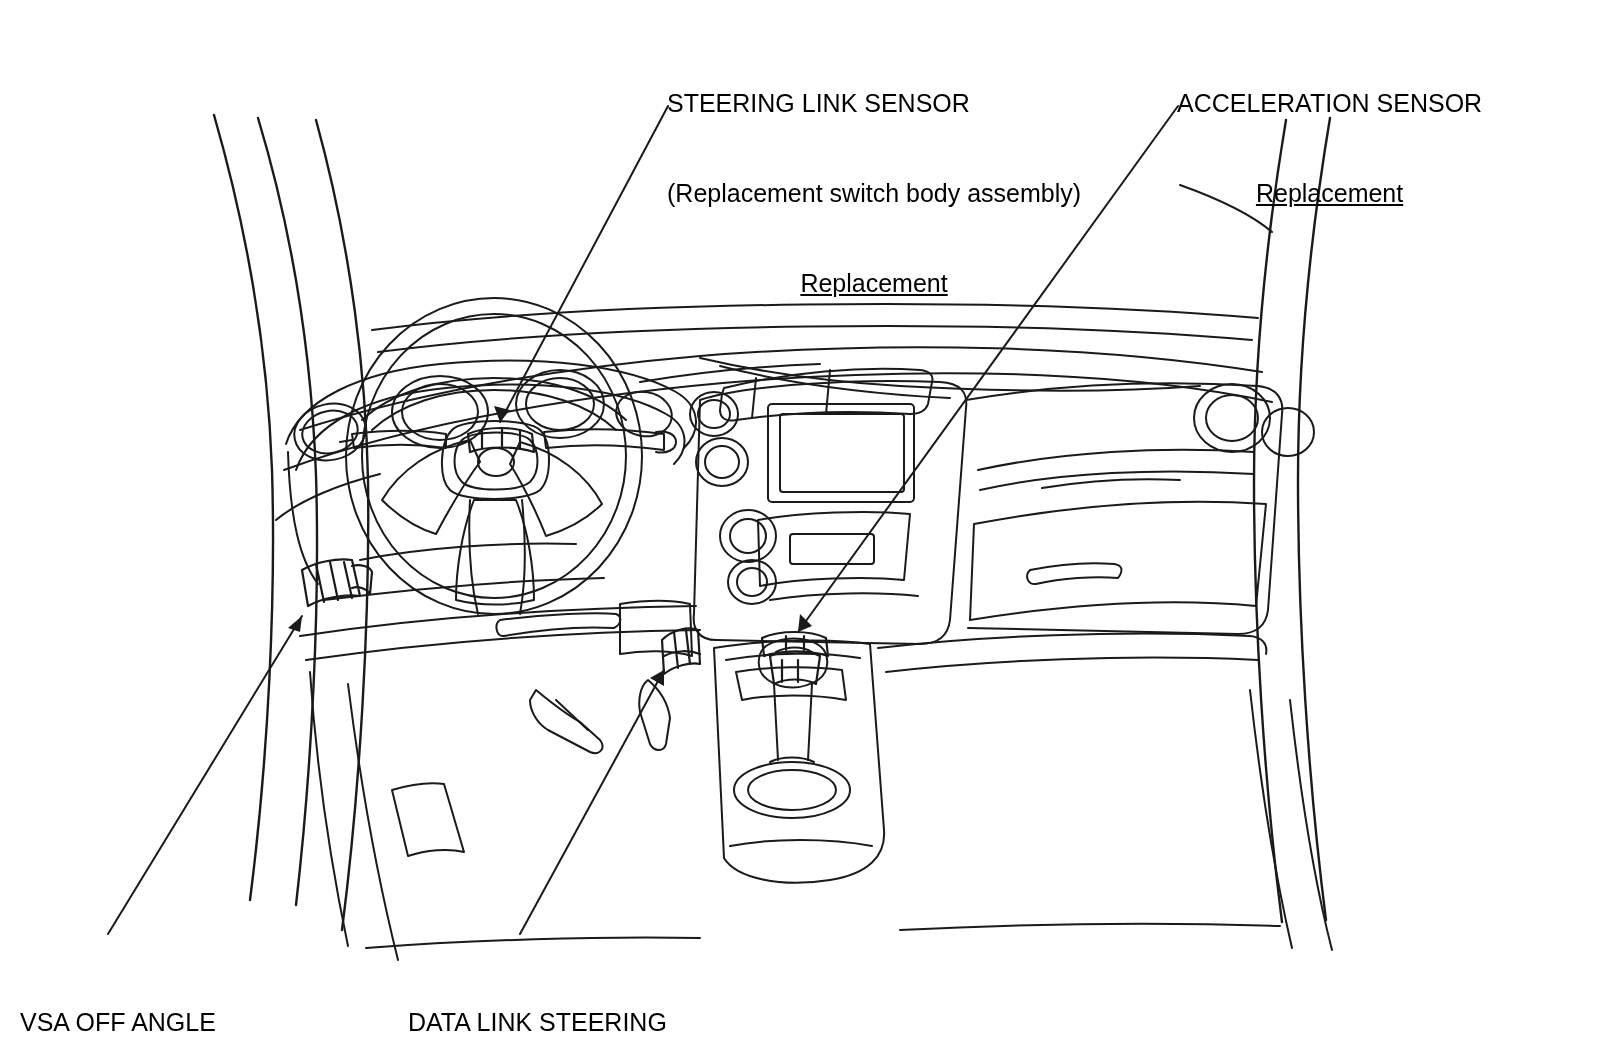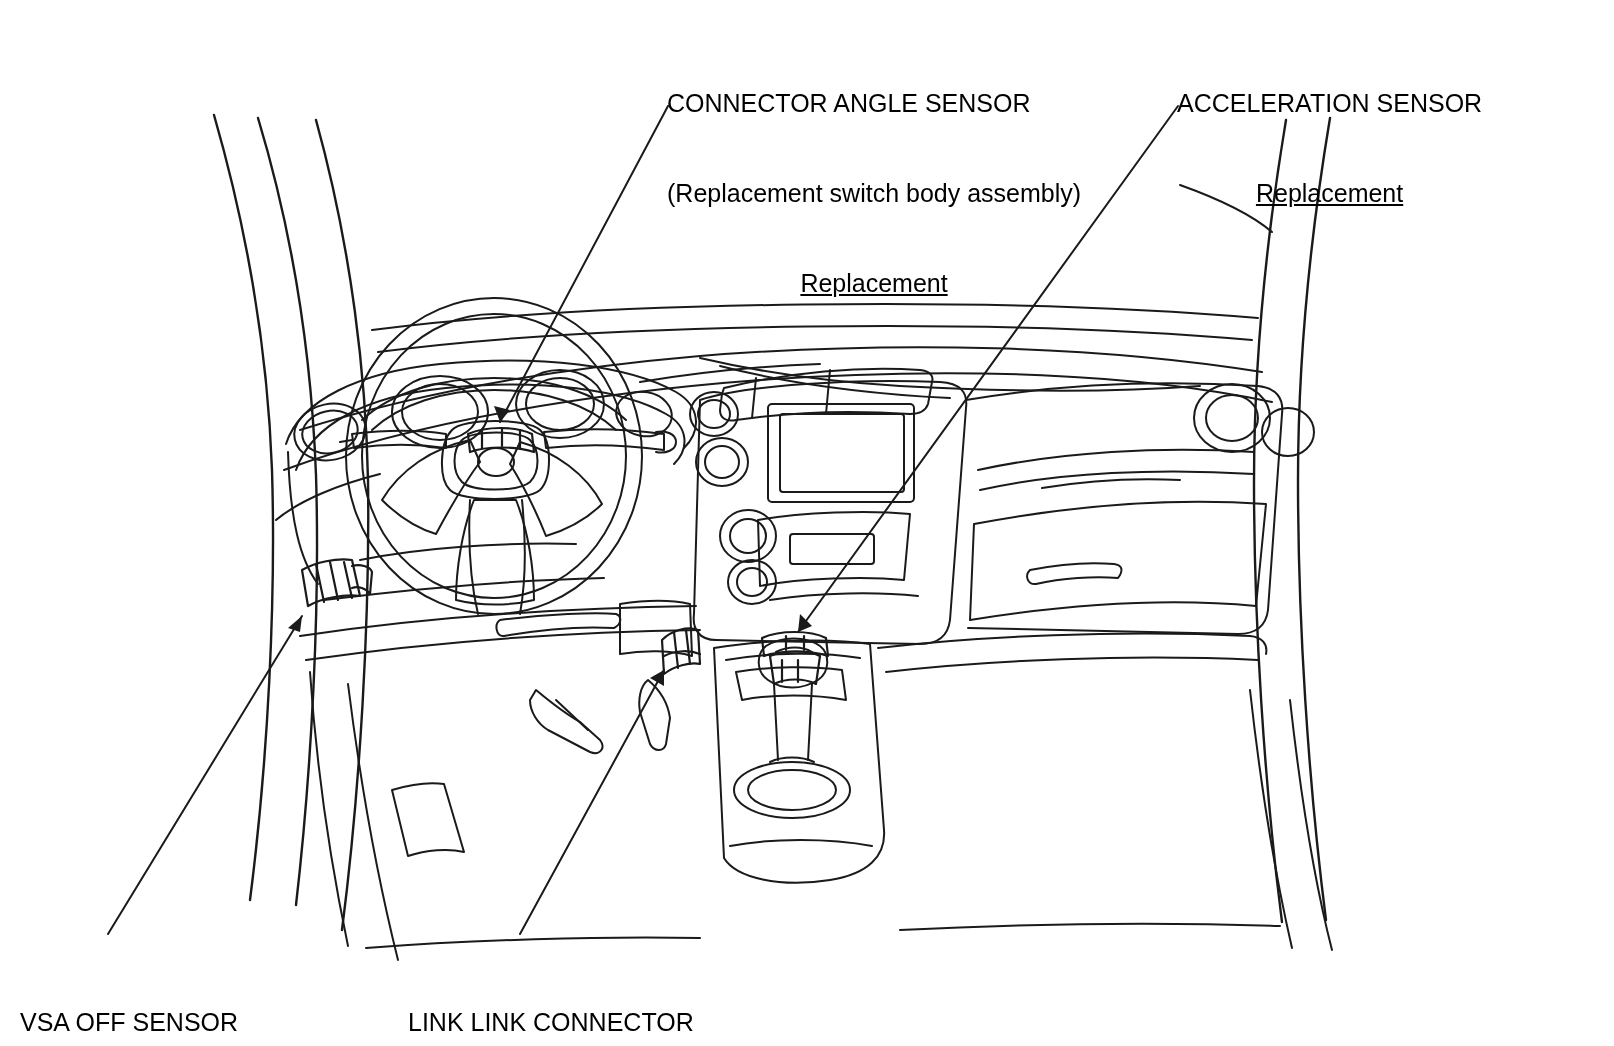--- a/index.html
+++ b/index.html
@@ -231,33 +231,33 @@
         <polygon points="302,616 288,628 300,632" fill="#1a1a1a" stroke="none"></polygon>
 
         <line x1="520" y1="934" x2="664" y2="670"></line>
         <polygon points="664,670 650,678 664,686" fill="#1a1a1a" stroke="none"></polygon>
       </g>
 
     </g>
   </svg>
 
   <div class="callout" id="callout-steering">
-    <span class="callout-line1">CONNECTOR ANGLE SENSOR</span>
+    <span class="callout-line1">STEERING LINK SENSOR</span>
     <span class="callout-line2">(Replacement switch body assembly)</span>
     <span class="callout-line3 ul">Replacement</span>
   </div>
 
   <div class="callout" id="callout-yaw">
     <span class="callout-line2">ACCELERATION SENSOR</span>
     <span class="callout-line3 ul">Replacement</span>
   </div>
 
   <div class="callout" id="callout-vsa">
-    <span class="callout-line1">VSA OFF SENSOR</span>
+    <span class="callout-line1">VSA OFF ANGLE</span>
     
   </div>
 
   <div class="callout" id="callout-dlc">
-    <span class="callout-line1">LINK LINK CONNECTOR</span>
+    <span class="callout-line1">DATA LINK STEERING</span>
     
   </div>
 
 </div>
 
 </body></html>

